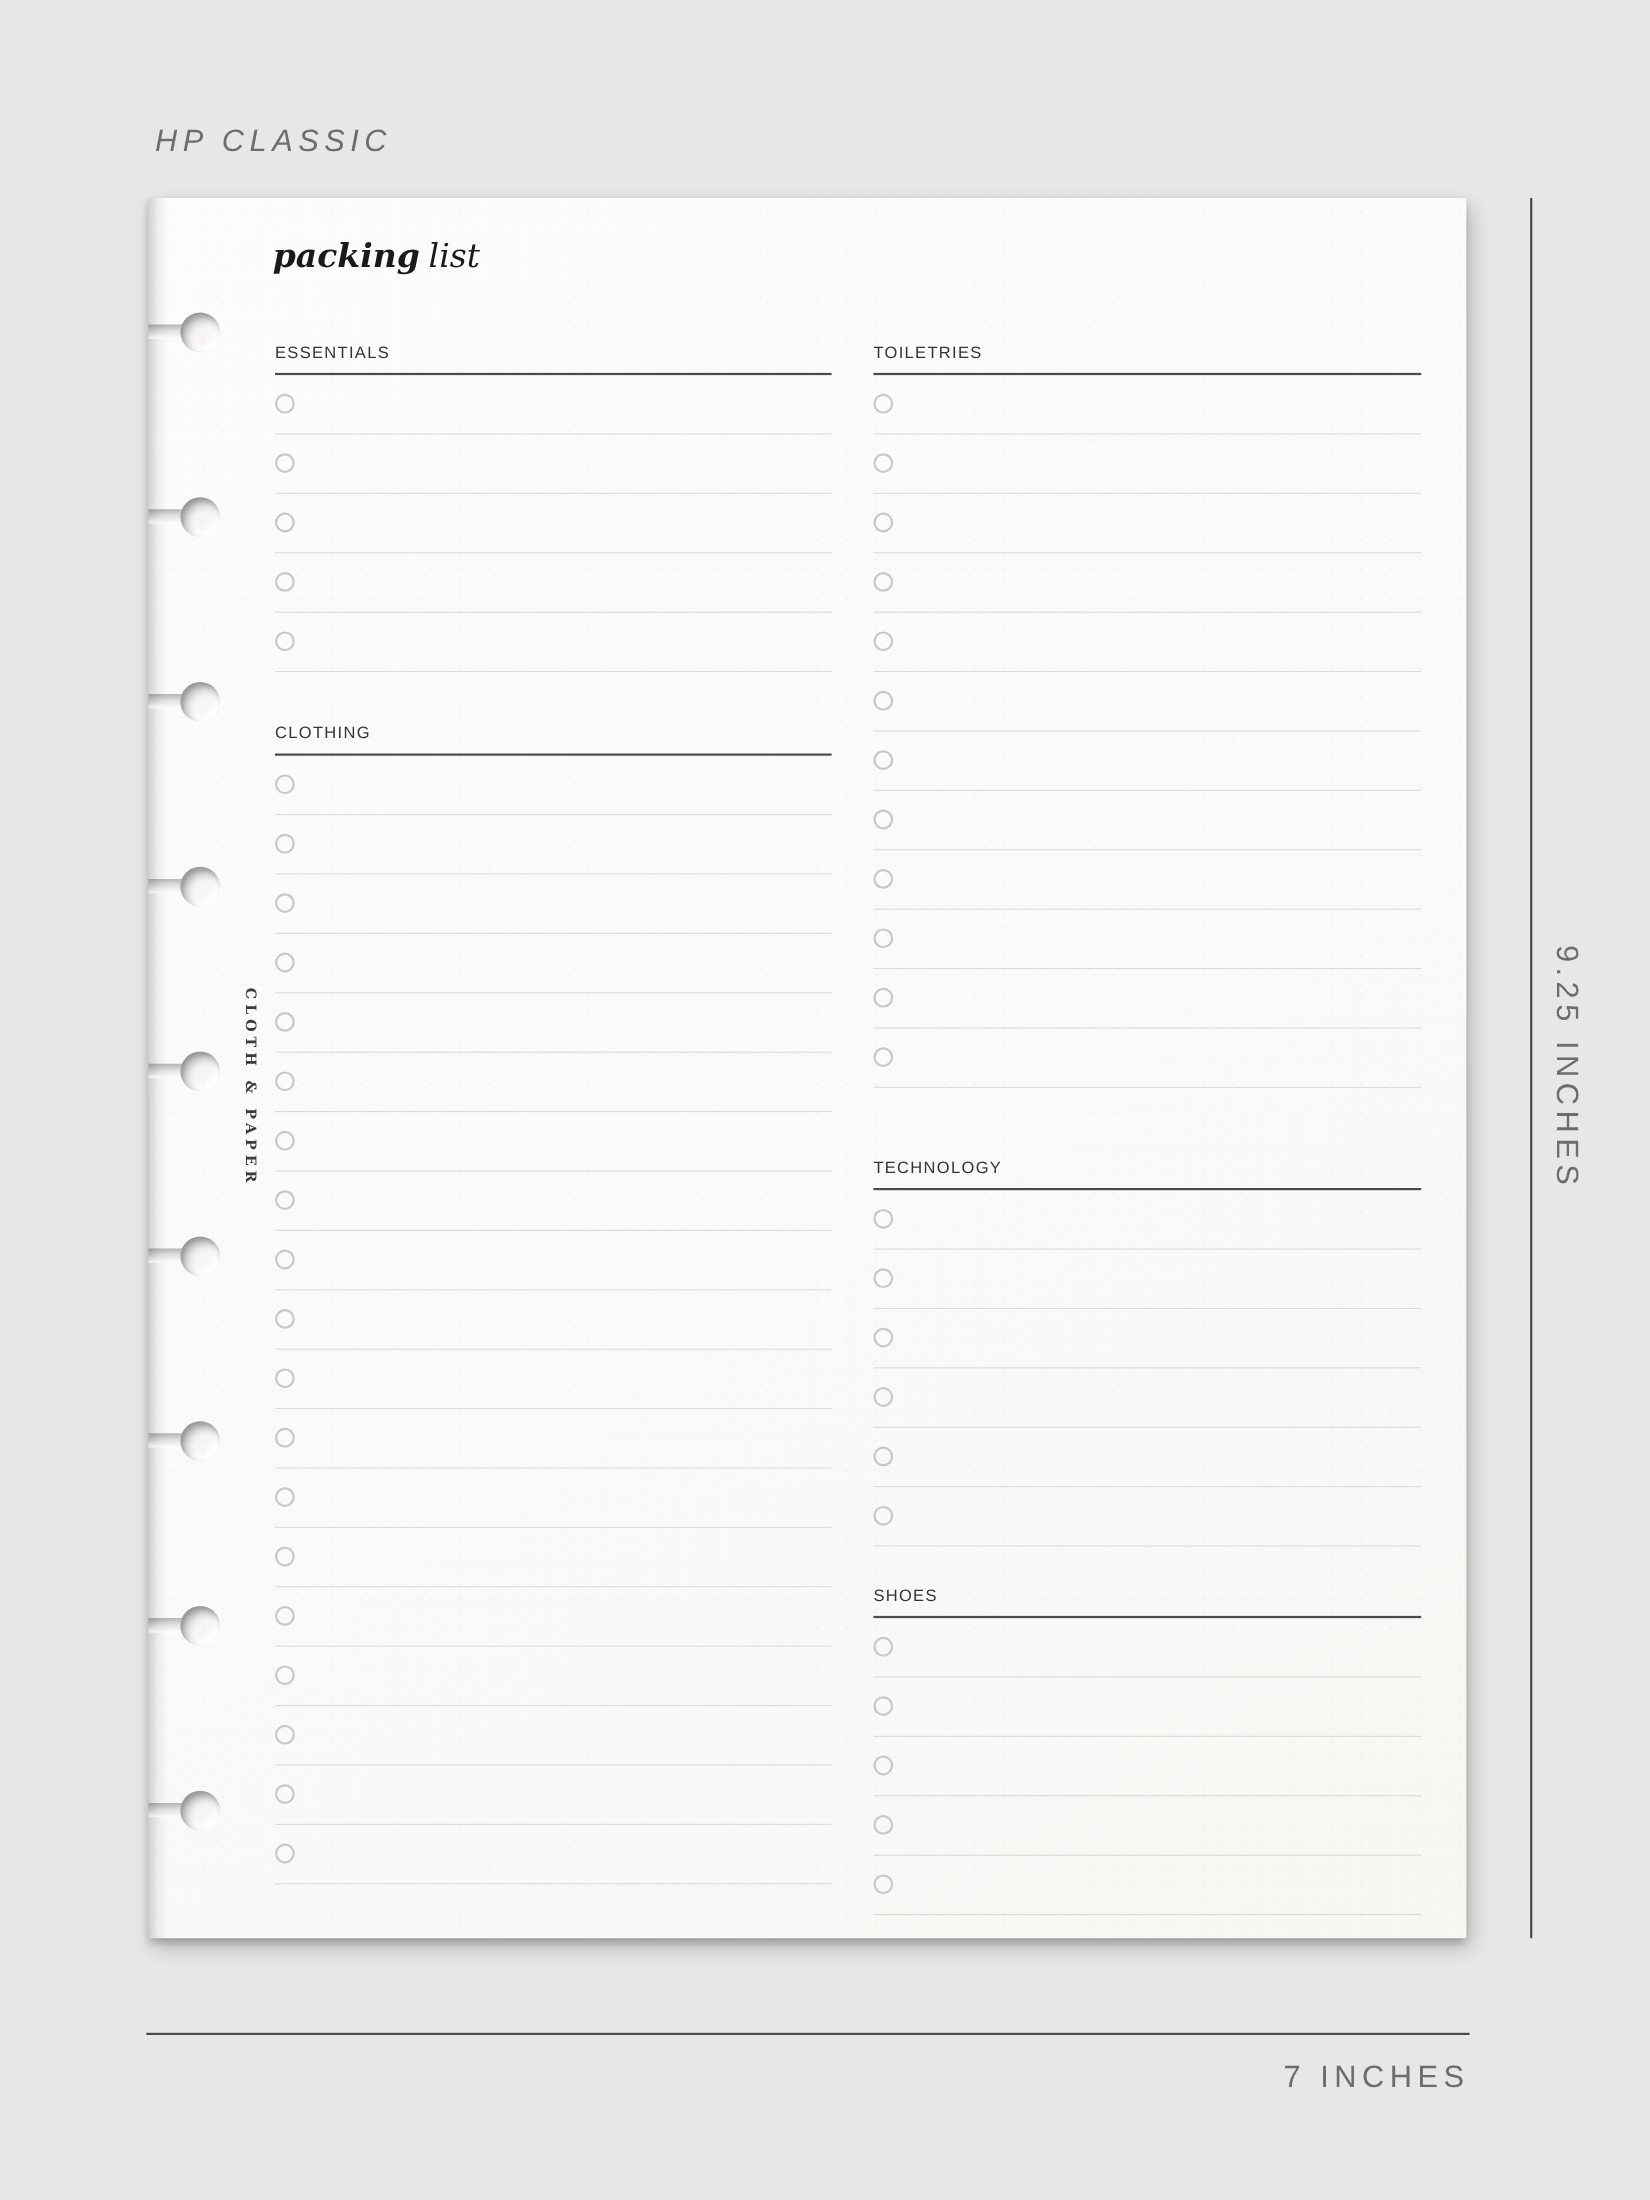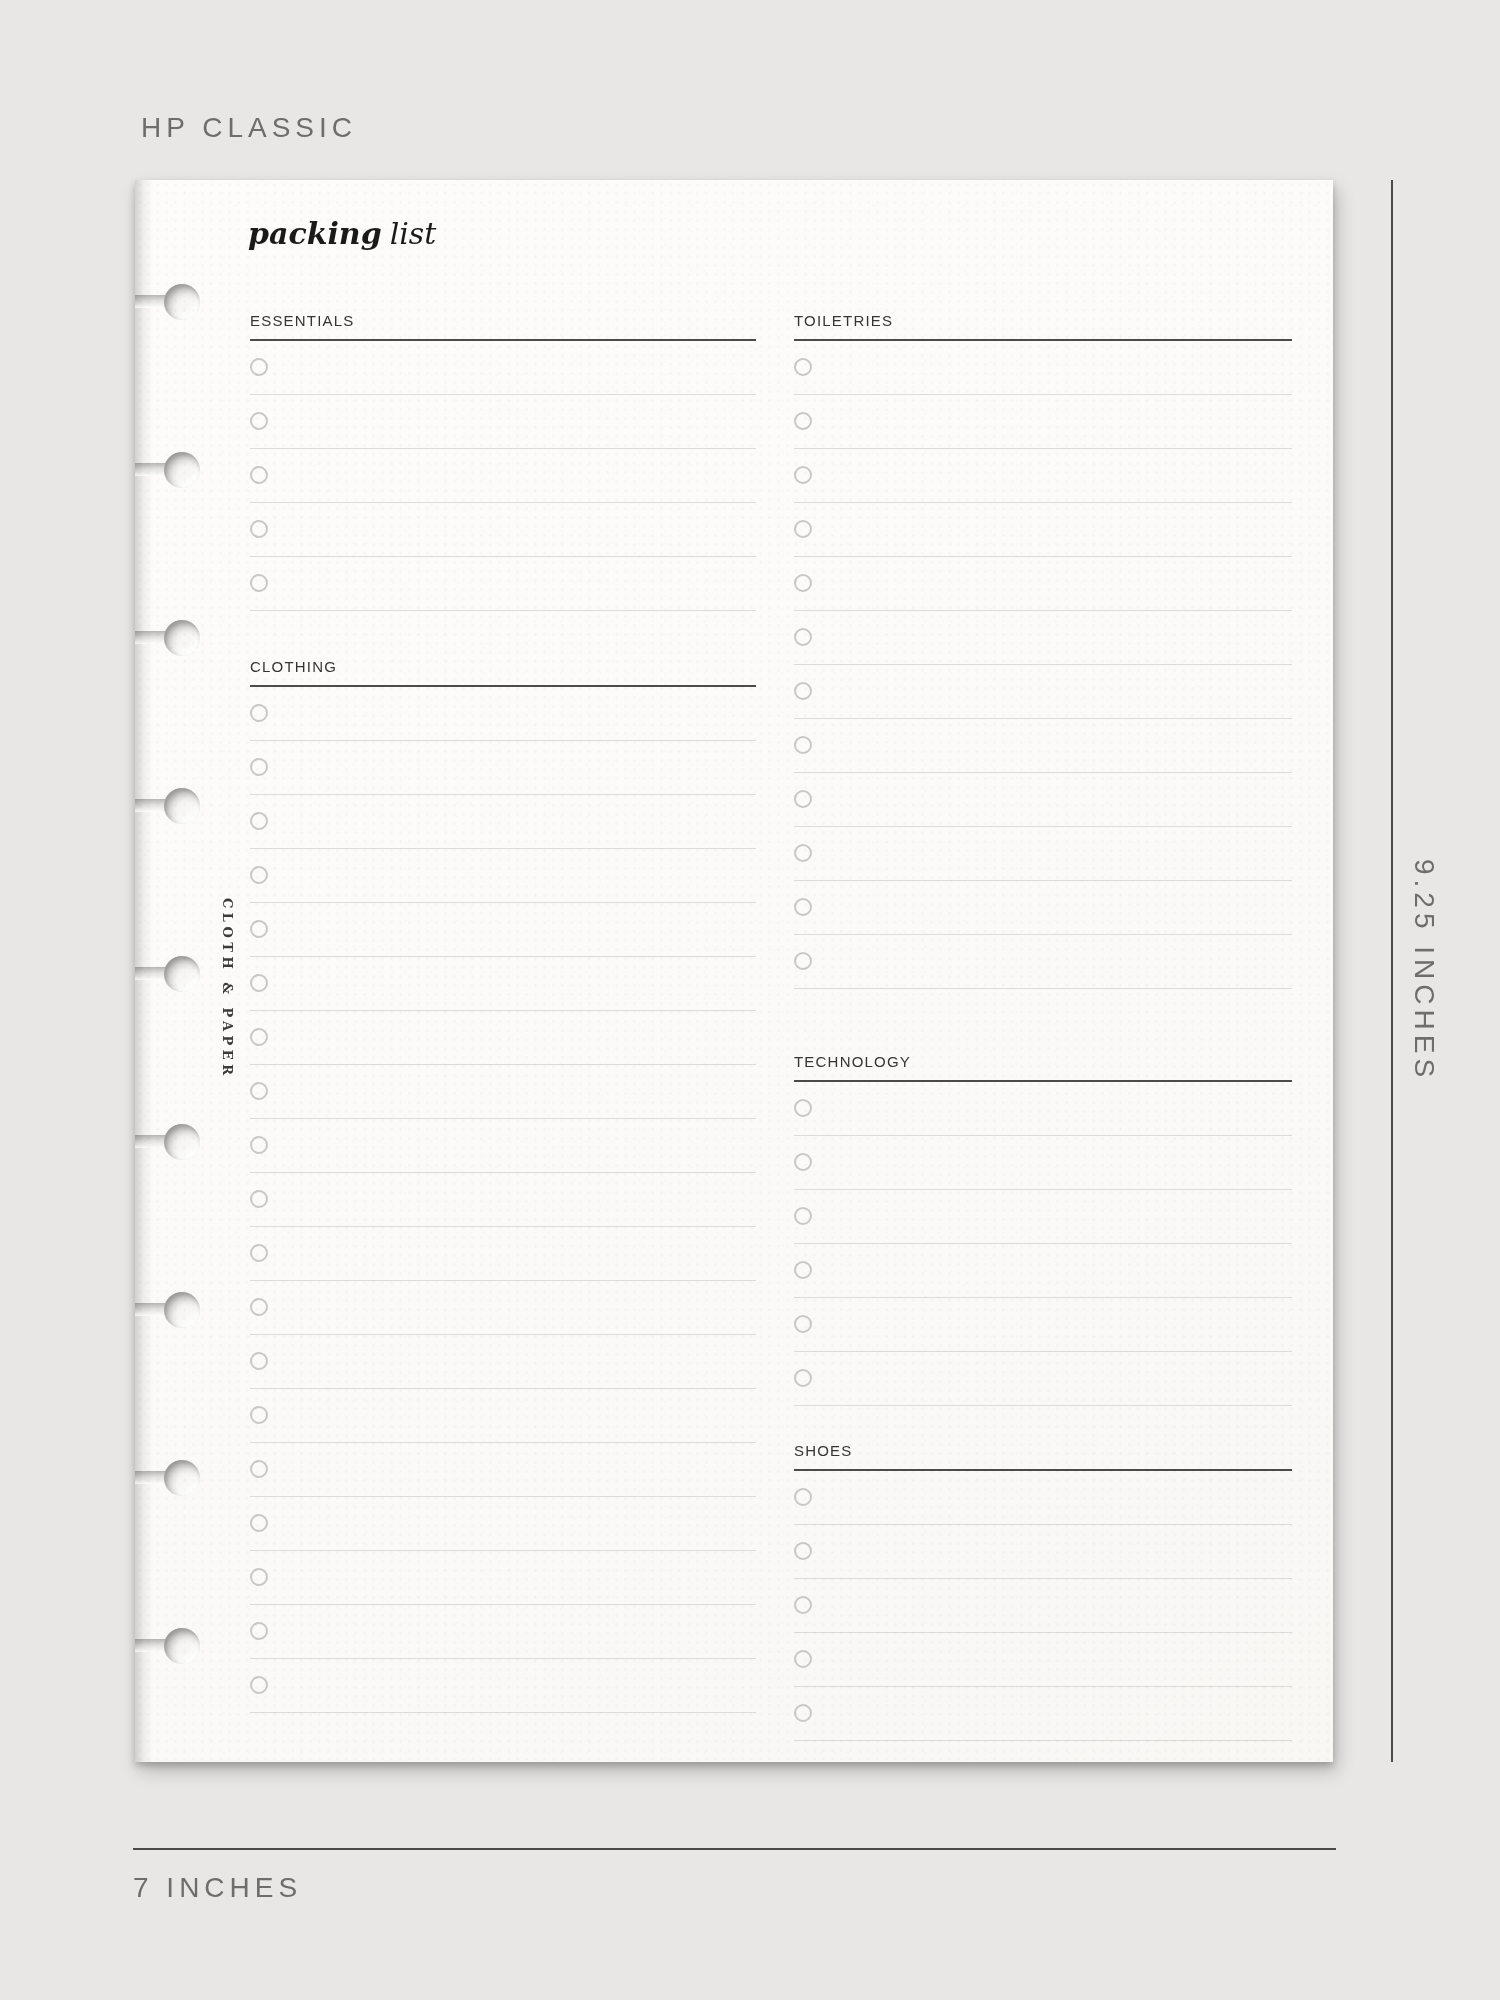--- a/index.html
+++ b/index.html
@@ -19,20 +19,21 @@
     width:1500px;height:2000px;position:relative;
     background:var(--c-background);
     font-family:"Liberation Sans", sans-serif;
   }
 
   
   .size-label{
     position:absolute;left:141px;top:112px;
     font-size:28px;letter-spacing:5px;color:var(--c-label_gray);
     white-space:nowrap;
+    font-style:italic;
   }
 
   
   .sheet{
     position:absolute;left:135px;top:180px;width:1198px;height:1582px;
     background:linear-gradient(148deg,#fdfcfb 0%,#fbfaf8 55%,#f8f7f4 100%);
     box-shadow:0 4px 7px rgba(0,0,0,.20), 4px 9px 18px rgba(0,0,0,.20);
   }
   
   .sheet::after{
@@ -105,21 +106,21 @@
   
   .dim-v-line{position:absolute;left:1391px;top:180px;width:2px;height:1582px;background:var(--c-rule_dark);}
   .dim-v-label{
     position:absolute;left:1408px;top:180px;height:1582px;
     writing-mode:vertical-rl;text-align:center;
     font-size:28px;letter-spacing:5px;color:var(--c-label_gray);
     white-space:nowrap;
   }
   .dim-h-line{position:absolute;left:133px;top:1848px;width:1203px;height:2px;background:var(--c-rule_dark);}
   .dim-h-label{
-    position:absolute;left:133px;top:1872px;width:1203px;text-align:left;
+    position:absolute;left:133px;top:1872px;width:1203px;text-align:right;
     font-size:28px;letter-spacing:5px;color:var(--c-label_gray);
   }
 </style>
 </head>
 <body>
 
 <div class="size-label">HP CLASSIC</div>
 
 <div class="sheet">
   <div class="edge-shadow"></div>

